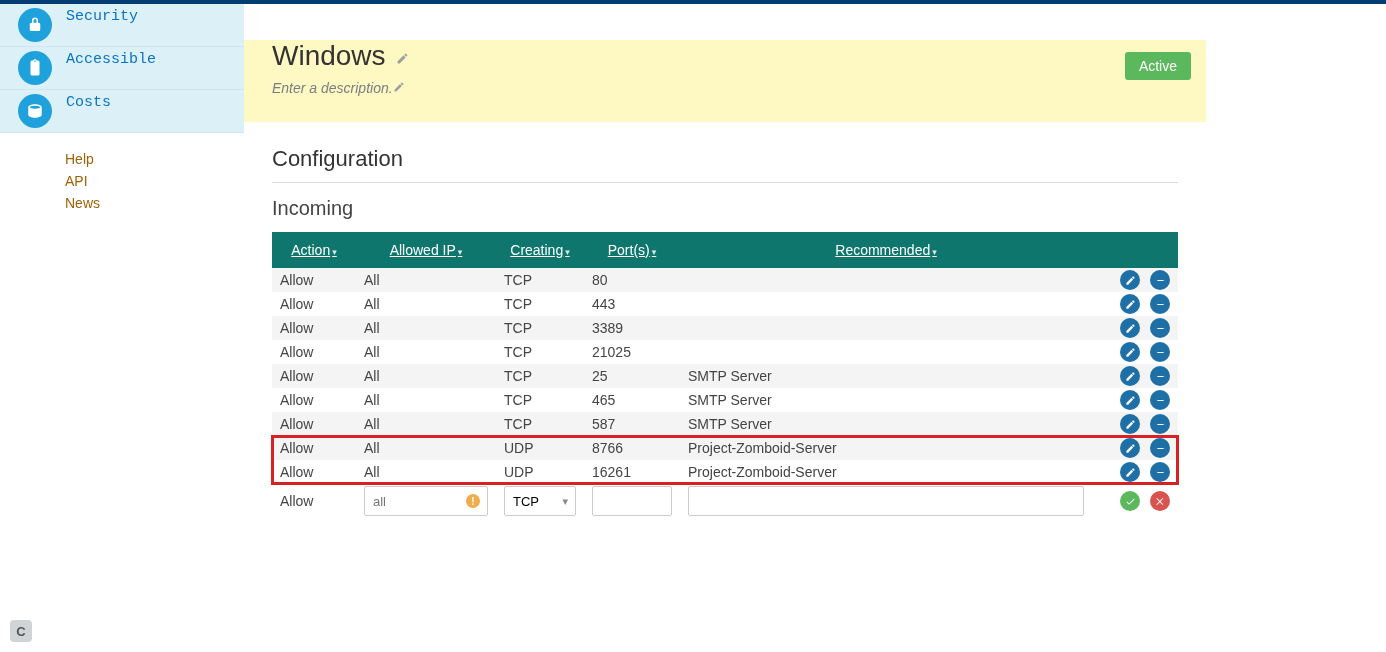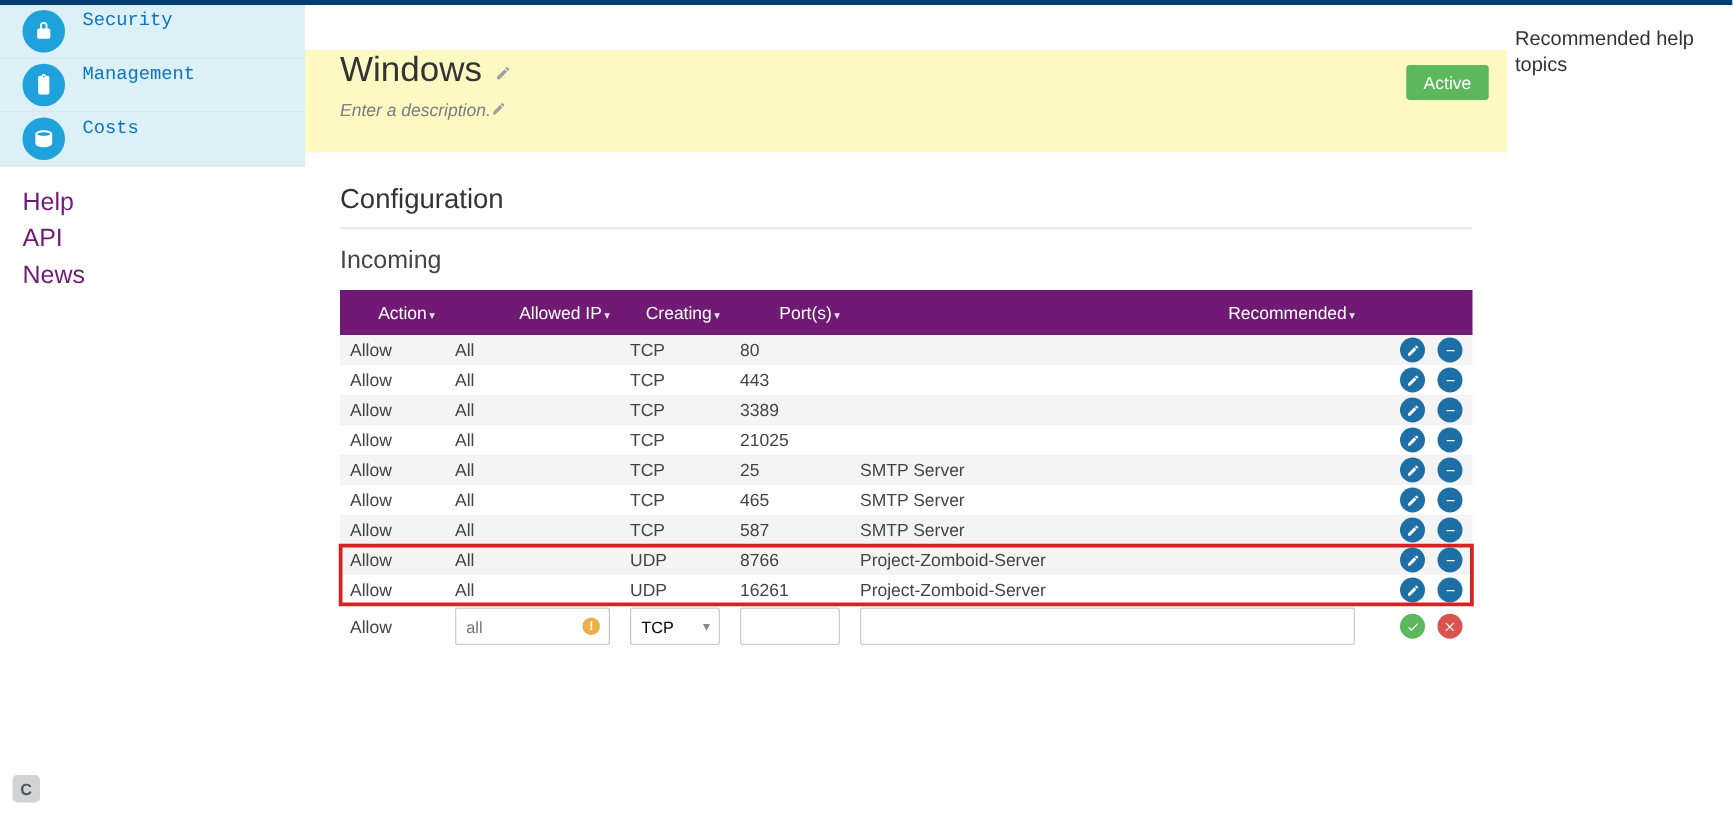--- a/index.html
+++ b/index.html
@@ -7,39 +7,39 @@
   body { display: flex; flex-direction: column; width: 1386px; height: 652px; overflow: hidden; }
   .topbar { height: 4px; background: #003d73; flex: 0 0 auto; }
   .layout { flex: 1 1 auto; display: flex; min-height: 0; }
 
   
   .sidebar { width: 244px; flex: 0 0 244px; display: flex; flex-direction: column; background: #fff; }
   .nav-item { display: flex; align-items: flex-start; gap: 14px; padding: 4px 18px; background: #dcf0f7; color: #0b74c4; cursor: pointer; border-bottom: 1px solid #cfe6ee; font-size: 15px; font-family: Liberation Mono, monospace; }
   .nav-icon { width: 34px; height: 34px; border-radius: 50%; background: #1fa2dc; display: flex; align-items: center; justify-content: center; color: #fff; flex: 0 0 auto; }
   .nav-icon svg { width: 18px; height: 18px; fill: #fff; }
   .sidebar-links { padding: 18px; display: flex; flex-direction: column; gap: 6px; }
-  .sidebar-links a { color: #701a75; text-decoration: none; font-size: 20px; }
+  .sidebar-links a { color: #a16207; text-decoration: none; font-size: 14px; margin-left: 47px; }
   .sidebar-bottom { margin-top: auto; padding: 10px; }
   .sidebar-bottom .chat-icon { width: 22px; height: 22px; border-radius: 4px; background: #d0d4d7; display: flex; align-items: center; justify-content: center; color: #555; font-weight: bold; font-size: 13px;}
 
   
   .main { flex: 1 1 auto; display: flex; flex-direction: column; min-width: 0; overflow-y: auto; }
   .title-block { background: #fef9c3; padding: 0px 28px 26px 28px; position: relative; margin-top: 36px; }
   .title-row { display: flex; align-items: baseline; gap: 10px; }
   .title-row h1 { font-size: 28px; font-weight: 400; color: #333; }
   .pencil { color: #9da0a3; cursor: pointer; font-size: 14px; }
   .desc-row { margin-top: 8px; font-style: italic; color: #7a7d80; display:flex; align-items:center; gap:0;}
   .status-badge { position: absolute; right: 15px; top: 12px; background: #5cb85c; color: #fff; padding: 6px 14px; border-radius: 3px; font-size: 14px; }
 
   .content { padding: 24px 28px; }
   .section-title { font-size: 22px; font-weight: 400; color: #333; border-bottom: 1px solid #ddd; padding-bottom: 10px; margin-bottom: 14px; }
   .subsection-title { font-size: 20px; font-weight: 400; color: #444; margin-bottom: 12px; }
 
   table.rules { width: 100%; border-collapse: collapse; table-layout: fixed; }
-  table.rules thead th { background: #701a75; color: #fff; font-weight: 400; text-align: right; padding: 10px 8px; font-size: 14px;}
+  table.rules thead th { background: #0f766e; color: #fff; font-weight: 400; text-align: center; padding: 10px 8px; font-size: 14px; text-decoration: underline;}
   table.rules thead th .sort-caret { font-size: 9px; color: #dfe3e6; margin-left:2px;}
   table.rules tbody td { padding: 2px 8px; font-size: 14px; color: #444; margin-top: 13px; }
   table.rules tbody tr:nth-child(odd) td { background: #f4f4f4; }
   table.rules tbody tr:nth-child(even) td { background: #ffffff; }
   .col-action  { width: 84px; }
   .col-ip      { width: 140px; }
   .col-proto   { width: 88px; }
   .col-ports   { width: 96px; }
   .col-desc    { }
   .col-ops     { width: 86px; text-align: right; }
@@ -85,21 +85,21 @@
           </svg>
       </span>
       <span>Security</span>
     </div>
     <div class="nav-item">
       <span class="nav-icon">
         <svg viewBox="0 0 24 24">
             <path d="M16 2h-2a2 2 0 0 0-4 0H8a2 2 0 0 0-2 2v16a2 2 0 0 0 2 2h8a2 2 0 0 0 2-2V4a2 2 0 0 0-2-2zm-4 0a1 1 0 1 1-1 1 1 1 0 0 1 1-1z"></path>
           </svg>
       </span>
-      <span>Management</span>
+      <span>Accessible</span>
     </div>
     <div class="nav-item">
       <span class="nav-icon">
         <svg viewBox="0 0 24 24">
             <path d="M12 3C7 3 3 4.79 3 7v10c0 2.21 4 4 9 4s9-1.79 9-4V7c0-2.21-4-4-9-4zm0 2c4.42 0 7 1.35 7 2s-2.58 2-7 2-7-1.35-7-2 2.58-2 7-2z"></path>
           </svg>
       </span>
       <span>Costs</span>
     </div>
 
@@ -383,16 +383,15 @@
                 </span>
               </div>
             </td>
           </tr>
         </tbody>
       </table>
     </div>
   </main>
 
   <aside class="right">
-    <h3>Recommended help topics</h3>
   </aside>
 
 </div>
 
 </body></html>

